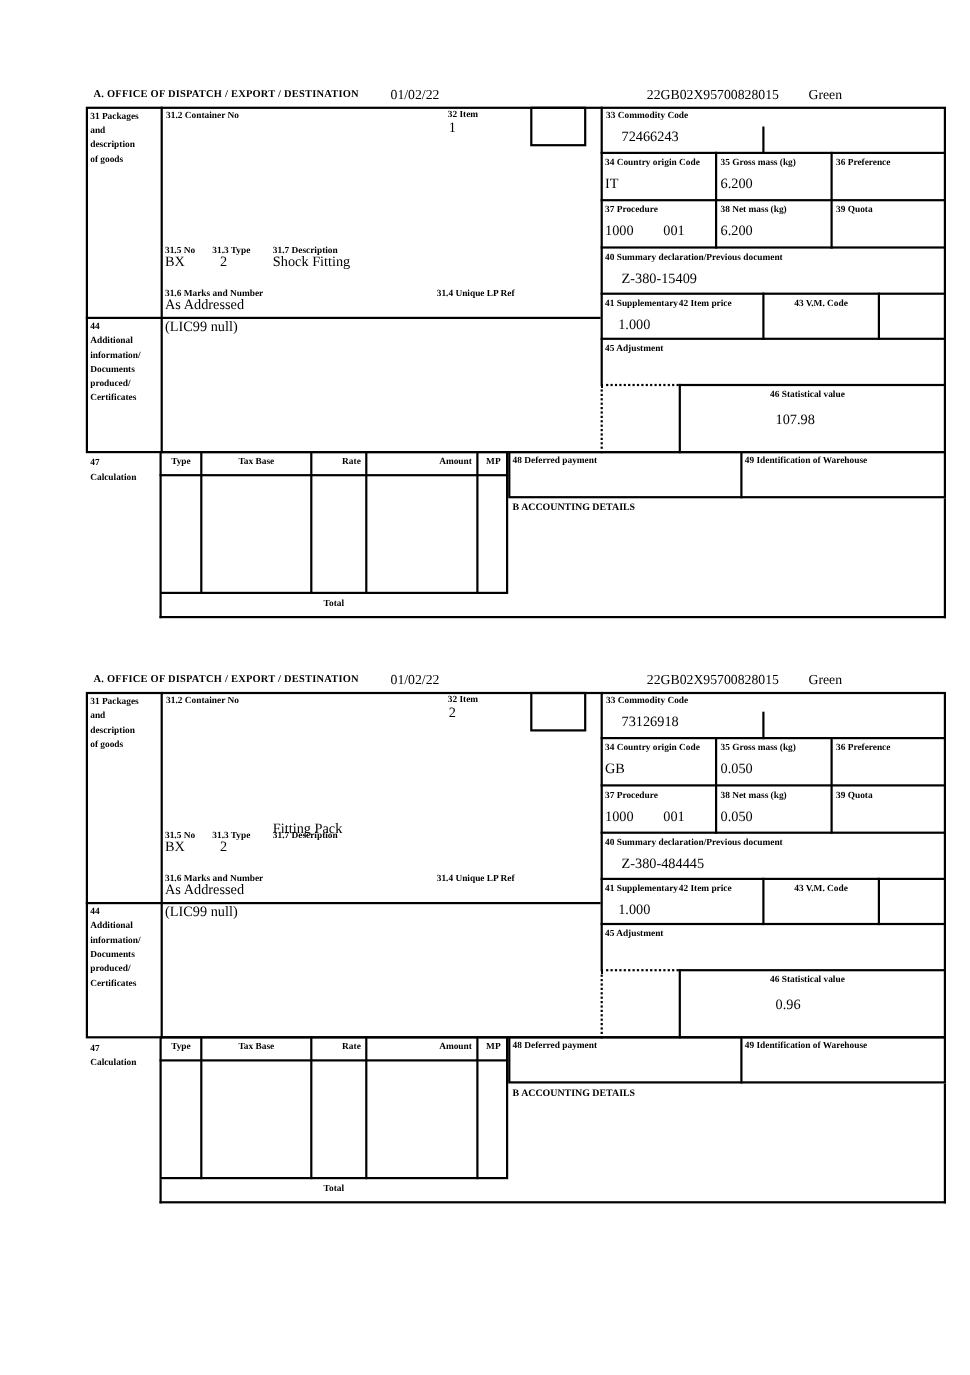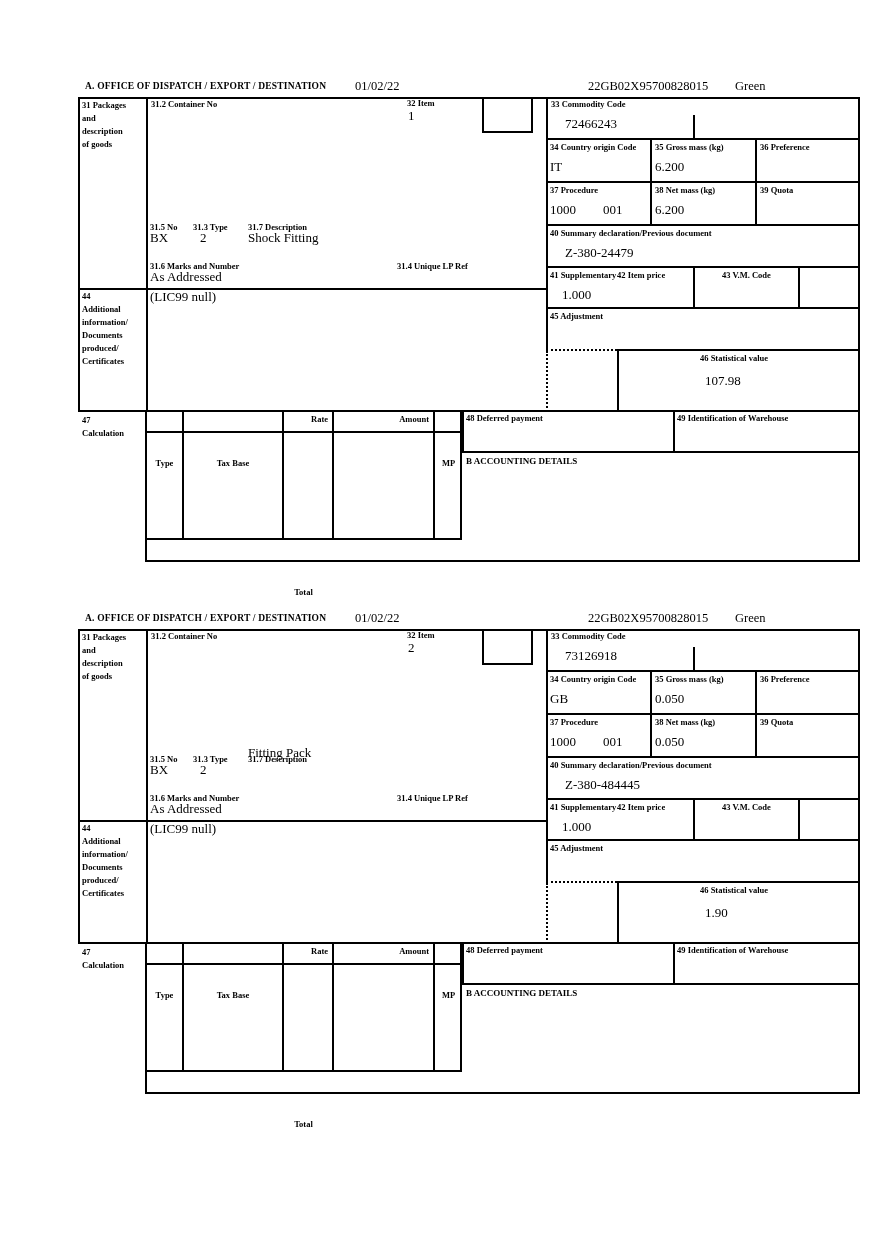--- a/index.html
+++ b/index.html
@@ -11,21 +11,21 @@
   .dotv{position:absolute;width:0;border-left:2px dotted #000;}
   .doth{position:absolute;height:0;border-top:2px dotted #000;}
   .box46{position:absolute;border-left:2px solid #000;border-top:2px solid #000;box-sizing:border-box;}
   .t{position:absolute;white-space:nowrap;line-height:1.15;}
   .lbl{font-size:8.5px;font-weight:bold;}
   .office{font-size:9.5px;font-weight:bold;letter-spacing:0.2px;}
   .big{font-size:12.5px;}
   .val{font-size:13px;}
   .multi{position:absolute;font-size:8.5px;font-weight:bold;line-height:13px;white-space:nowrap;}
   .hdrcell{position:absolute;top:336px;font-size:8.5px;font-weight:bold;box-sizing:border-box;}
-  .c{text-align:center;margin-top:44px;}
+  .c{text-align:center;}
   .r{text-align:right;padding-right:4px;}
   .acct{font-size:9px;font-weight:bold;}
 </style>
 </head>
 <body>
 
 <div class="page">
 
   <div class="block" style="top:78px">
 
@@ -93,21 +93,21 @@
     <div class="t lbl" style="left:655px;top:65px">35 Gross mass (kg)</div>
     <div class="t val" style="left:655px;top:82px">6.200</div>
     <div class="t lbl" style="left:760px;top:65px">36 Preference</div>
     <div class="t lbl" style="left:550px;top:108px">37 Procedure</div>
     <div class="t val" style="left:550px;top:125px">1000</div>
     <div class="t val" style="left:603px;top:125px">001</div>
     <div class="t lbl" style="left:655px;top:108px">38 Net mass (kg)</div>
     <div class="t val" style="left:655px;top:125px">6.200</div>
     <div class="t lbl" style="left:760px;top:108px">39 Quota</div>
     <div class="t lbl" style="left:550px;top:151px">40 Summary declaration/Previous document</div>
-    <div class="t val" style="left:565px;top:168px">Z-380-24479</div>
+    <div class="t val" style="left:565px;top:168px">Z-380-15409</div>
     <div class="t lbl" style="left:550px;top:193px">41 Supplementary</div>
     <div class="t val" style="left:562px;top:210px">1.000</div>
     <div class="t lbl" style="left:617px;top:193px">42 Item price</div>
     <div class="t lbl" style="left:722px;top:193px">43 V.M. Code</div>
     <div class="t lbl" style="left:550px;top:234px">45 Adjustment</div>
     <div class="t lbl" style="left:700px;top:276px">46 Statistical value</div>
     <div class="t val" style="left:705px;top:296px">107.98</div>
 
     <div class="box" style="left:145px;top:332px;width:317px;height:130px"></div>
     <div class="ln" style="left:145px;top:353px;width:317px;height:2px"></div>
@@ -205,21 +205,21 @@
     <div class="t val" style="left:655px;top:125px">0.050</div>
     <div class="t lbl" style="left:760px;top:108px">39 Quota</div>
     <div class="t lbl" style="left:550px;top:151px">40 Summary declaration/Previous document</div>
     <div class="t val" style="left:565px;top:168px">Z-380-484445</div>
     <div class="t lbl" style="left:550px;top:193px">41 Supplementary</div>
     <div class="t val" style="left:562px;top:210px">1.000</div>
     <div class="t lbl" style="left:617px;top:193px">42 Item price</div>
     <div class="t lbl" style="left:722px;top:193px">43 V.M. Code</div>
     <div class="t lbl" style="left:550px;top:234px">45 Adjustment</div>
     <div class="t lbl" style="left:700px;top:276px">46 Statistical value</div>
-    <div class="t val" style="left:705px;top:296px">1.90</div>
+    <div class="t val" style="left:705px;top:296px">0.96</div>
 
     <div class="box" style="left:145px;top:332px;width:317px;height:130px"></div>
     <div class="ln" style="left:145px;top:353px;width:317px;height:2px"></div>
     <div class="ln" style="left:182px;top:332px;width:2px;height:130px"></div>
     <div class="ln" style="left:282px;top:332px;width:2px;height:130px"></div>
     <div class="ln" style="left:332px;top:332px;width:2px;height:130px"></div>
     <div class="ln" style="left:433px;top:332px;width:2px;height:130px"></div>
     <div class="hdrcell c" style="left:147px;width:35px">Type</div>
     <div class="hdrcell c" style="left:184px;width:98px">Tax Base</div>
     <div class="hdrcell r" style="left:284px;width:48px">Rate</div>

